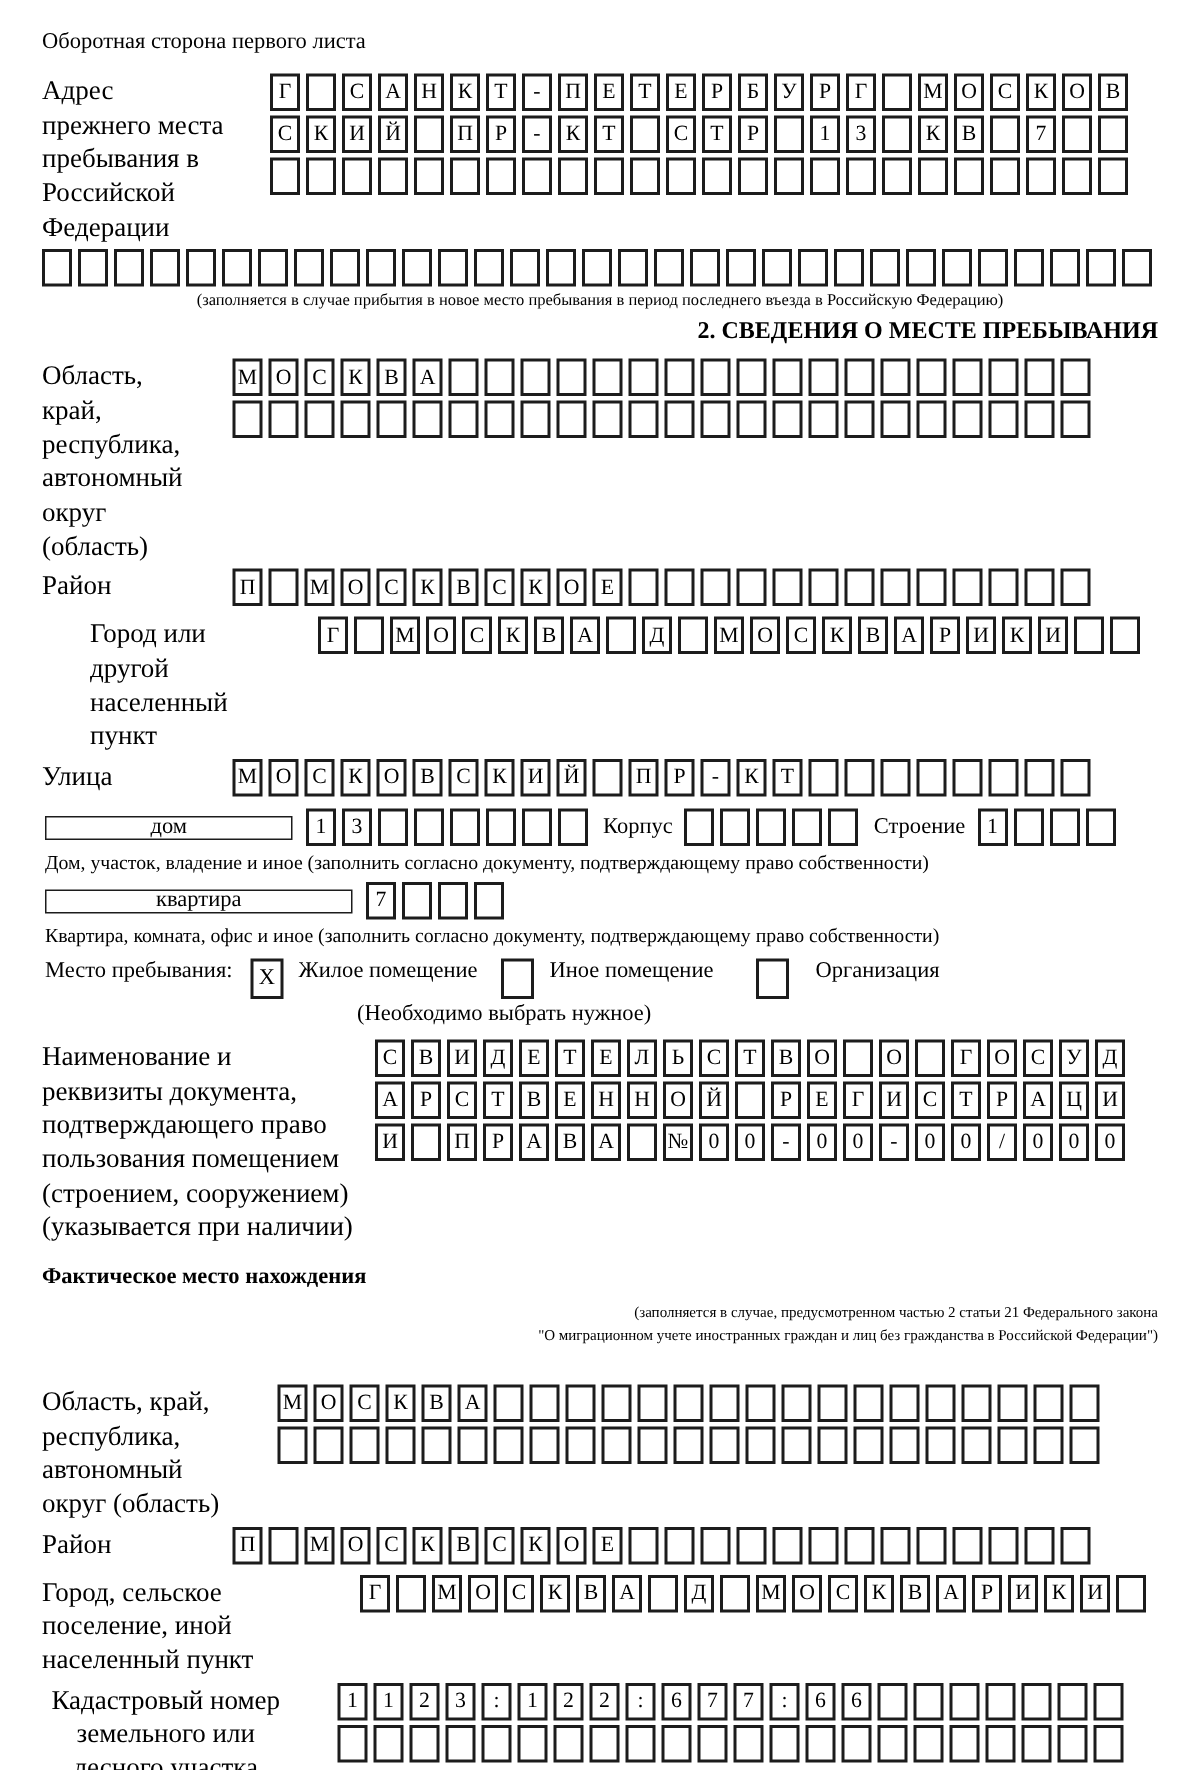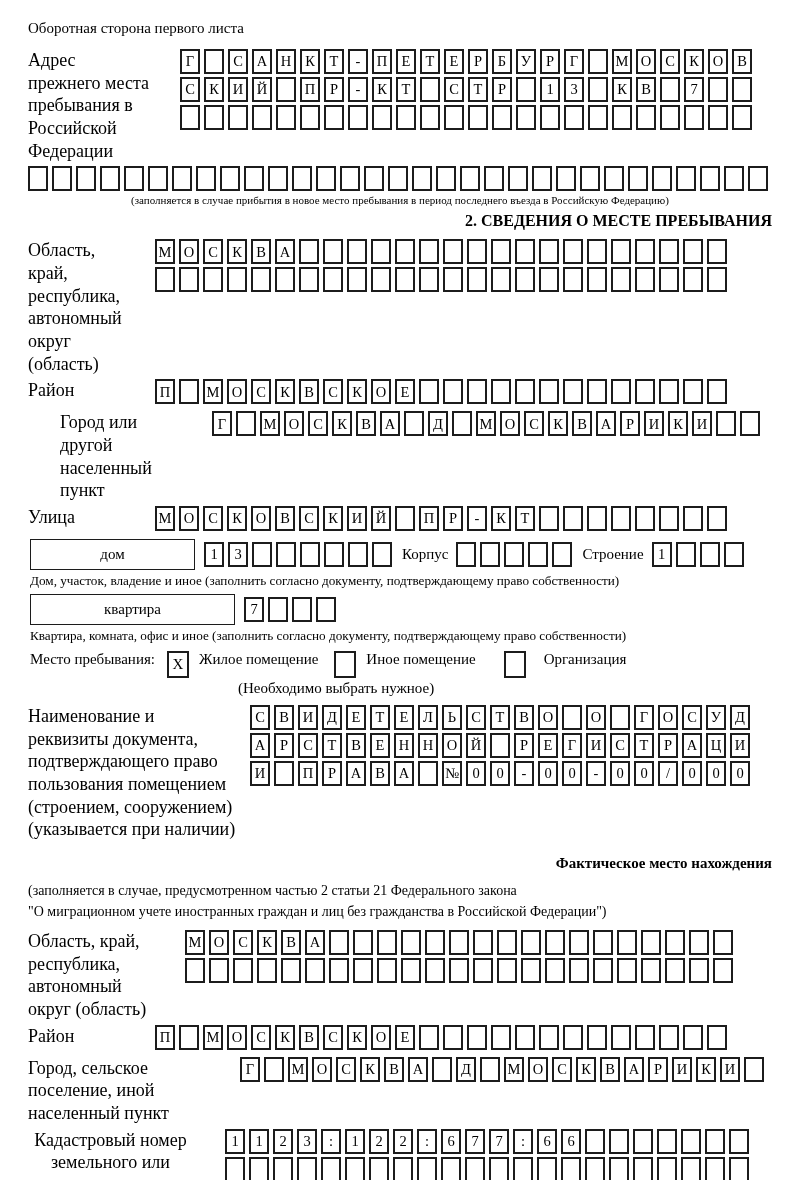--- a/index.html
+++ b/index.html
@@ -25,25 +25,25 @@
   .w-doc{width:210px;margin-right:12px;}
   .w-reg2{width:122px;margin-right:35px;}
   .w-city2{width:190px;margin-right:22px;}
   .w-cad{width:165px;margin-right:32px;text-align:center;}
 
   .addr-block{margin-top:12px;}
   .note{font-size:11px;text-align:center;margin:2px 0 6px 0;}
   .note-left{font-size:13.2px;margin:1px 0 5px 2px;}
 
   .sec-title{font-size:16px;font-weight:bold;text-align:right;margin:6px 0 9px 0;}
-  .sub-title{font-size:15px;font-weight:bold;text-align:right;margin:14px 0 8px 0;}
-  .sub-note{font-size:14px;text-align:left;line-height:1.5;margin-bottom:8px;}
+  .sub-title{font-size:15px;font-weight:bold;text-align:left;margin:14px 0 8px 0;}
+  .sub-note{font-size:10px;text-align:right;line-height:1.5;margin-bottom:25px;}
 
   .house-row{display:flex;align-items:center;margin:5px 0 3px 2px;}
-  .longbox{flex:none;box-sizing:border-box;border:1.5px solid #1c1c1c;height:31px;
+  .longbox{flex:none;box-sizing:border-box;border:1.5px solid #1c1c1c;height:16px;
            display:inline-flex;align-items:center;justify-content:center;font-size:15px;}
   .lb-dom{width:165px;margin-right:9px;}
   .lb-kv{width:205px;margin-right:9px;}
   .inline-label{font-size:15px;margin:0 8px 0 6px;}
 
   .stay-row{display:flex;align-items:flex-start;font-size:15px;margin:7px 0 2px 2px;}
   .stay-row .gap1{margin:0 10px 0 12px;}
   .stay-row .opt{margin-right:16px;}
   .choose-note{font-size:15px;margin:2px 0 8px 210px;}
 

